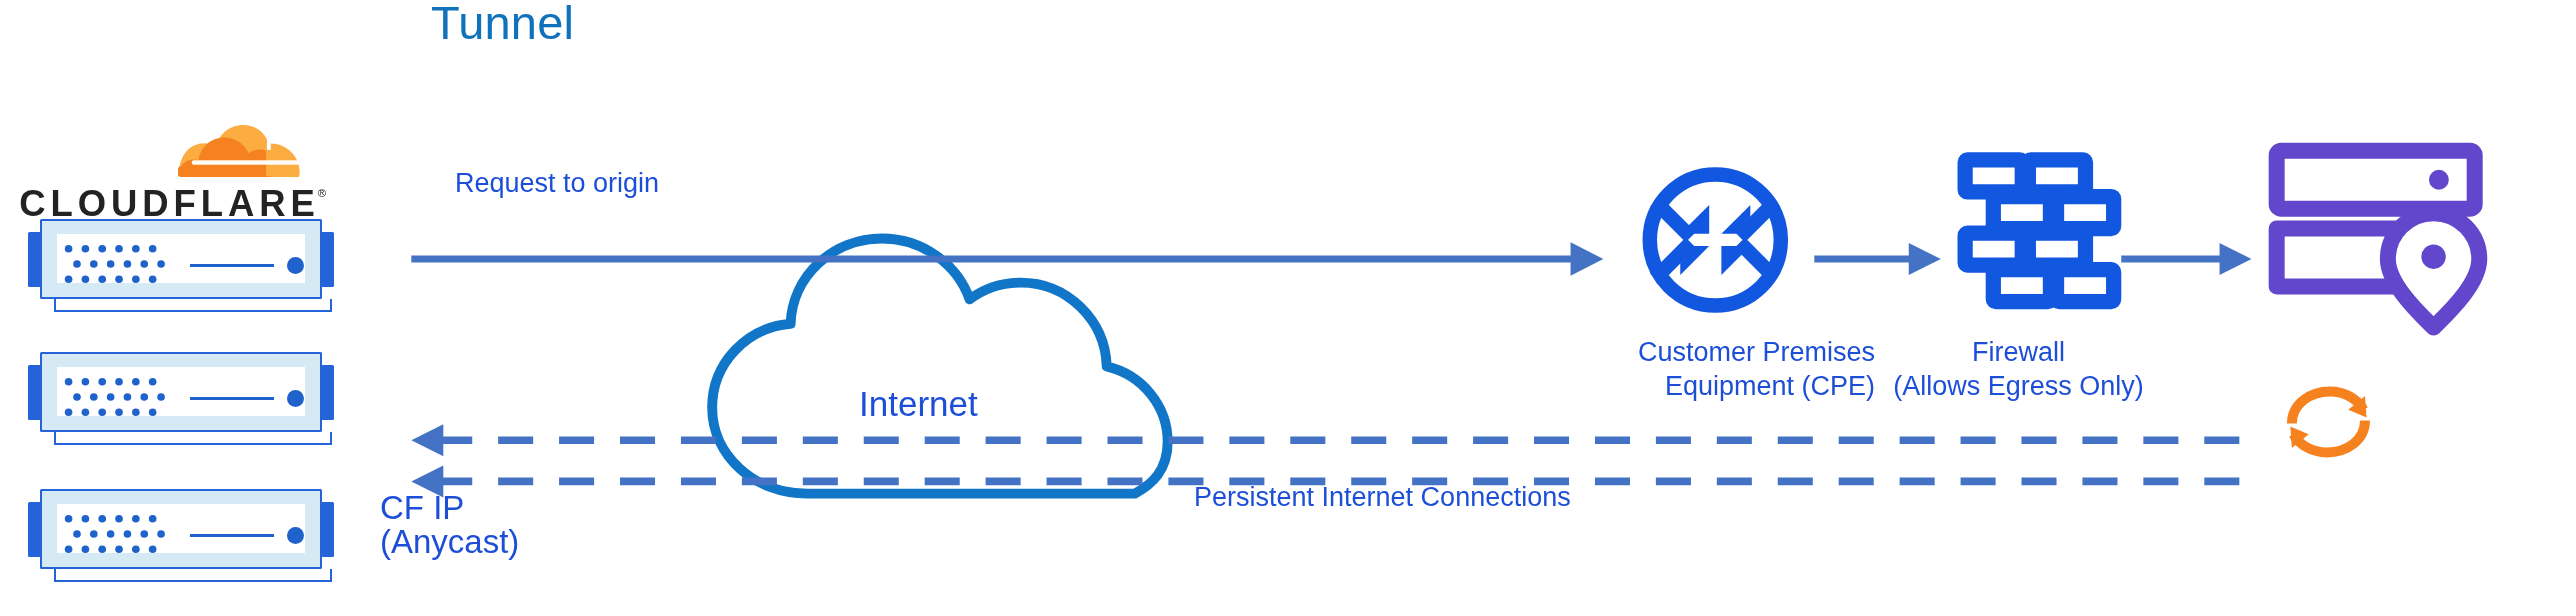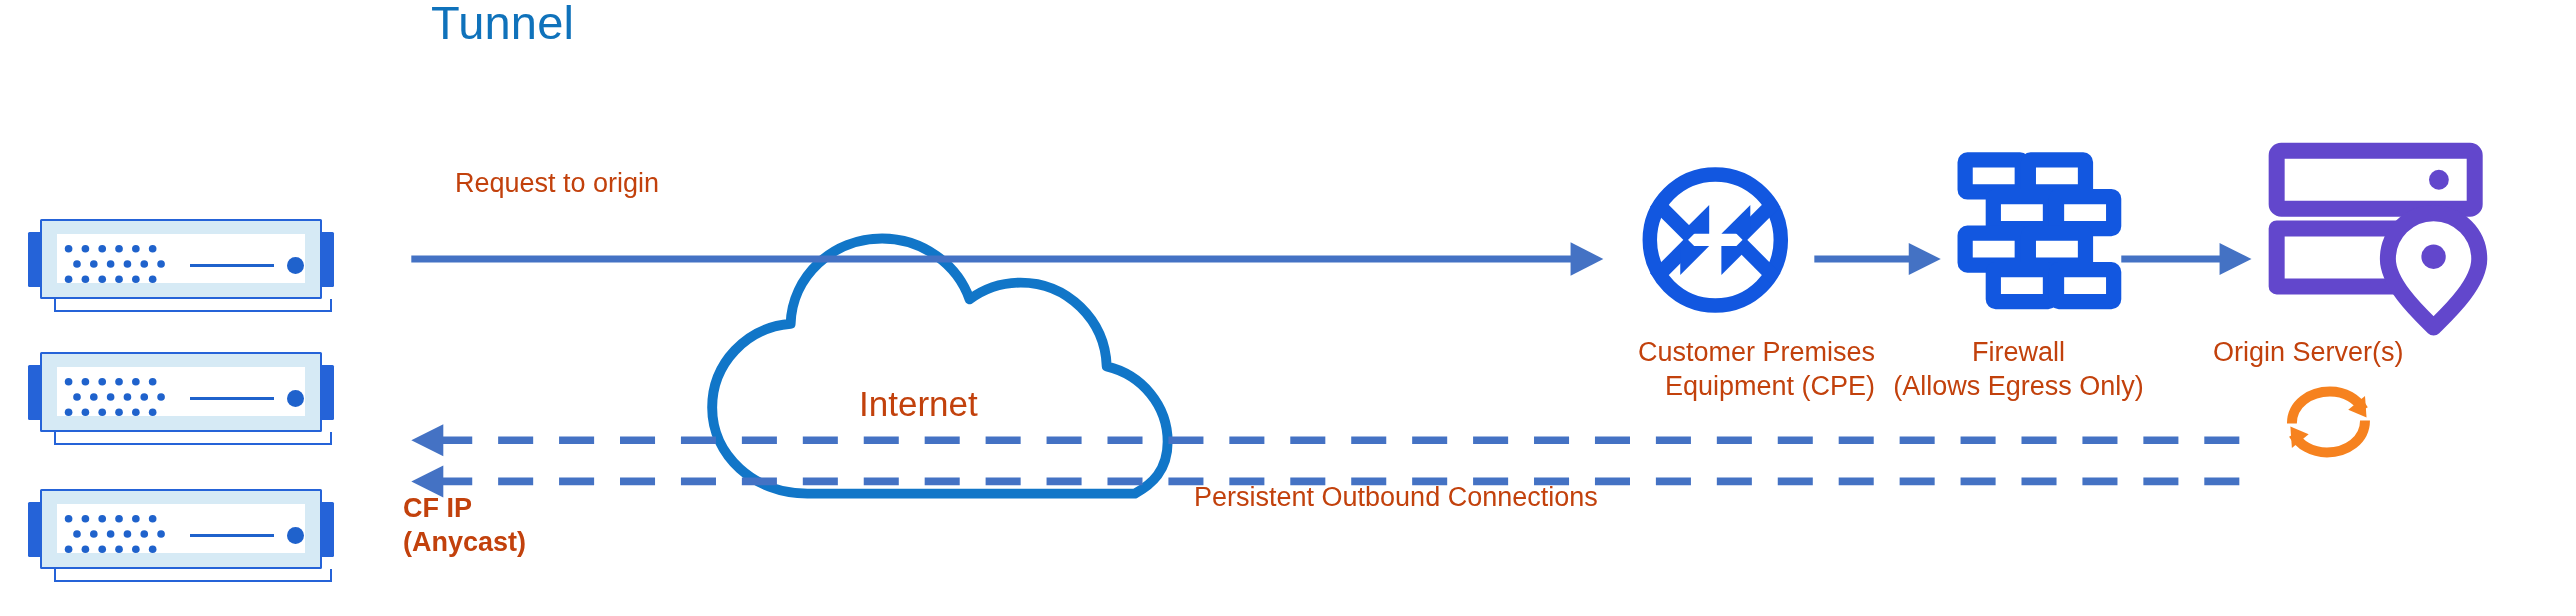--- a/index.html
+++ b/index.html
@@ -99,28 +99,28 @@
     top: 40px;
     left: 276px;
     width: 17px;
     height: 17px;
     border-radius: 50%;
     background: #1f62cc;
   }
 
   
   .lbl {
-    color: #c2410c;
+    color: #1d4ed8;
     font-size: 26px;
     line-height: 32px;
     white-space: pre-line;
   }
   #label-request-to-origin { left: 455px; top: 167px; font-size: 27px; }
   #label-internet { left: 859px; top: 388px; font-size: 35px; }
-  #label-cf-ip { left: 403px; top: 491px; font-size: 27px; line-height: 34px; font-weight: bold; }
+  #label-cf-ip { left: 380px; top: 491px; font-size: 33px; line-height: 34px; }
   #label-persistent { left: 1194px; top: 481px; font-size: 27px; }
   #label-cpe { left: 1555px; top: 335px; font-size: 27px; line-height: 34px; text-align: right; width: 320px; }
   #label-firewall { left: 1870px; top: 335px; font-size: 27px; line-height: 34px; text-align: center; width: 297px; }
   #label-origin { left: 2213px; top: 335px; font-size: 27px; line-height: 34px; text-align: left; width: 335px; }
   #label-cloudflared { left: 2338px; top: 381px; font-size: 26px; line-height: 34px; }
 
   
   #wires {
     left: 0; top: 0;
     width: 2576px;
@@ -128,20 +128,38 @@
     pointer-events: none;
   }
 </style>
 </head>
 <body>
 
 <div id="canvas">
 
   <div class="abs" id="diagram-title">Tunnel</div>
 
+  <div class="abs" id="cloudflare-logo">
+    <svg width="320" height="114" viewBox="0 0 420 150">
+
+      <g>
+        <path d="M300 92 L300 92 C300 92 302 70 320 61 C332 55 344 57 352 62 C356 44 372 31 391 31 C406 31 419 39 425 52 L425 92 Z" fill="#fbad41" transform="translate(-60,-5) scale(0.92)"></path>
+        <path d="M214 90 C214 78 223 69 235 69 C237 69 239 69 241 70 C243 53 257 40 275 40
+                 C290 40 302 49 307 61 C311 58 316 56 322 56 C335 56 346 67 346 80
+                 C346 84 345 87 344 90 Z" fill="#f6821f"></path>
+        <rect x="214" y="78" width="132" height="14" rx="4" fill="#f6821f"></rect>
+        <path d="M330 56 C344 56 355 67 355 81 C355 85 354 88 353 91 L330 91 Z" fill="#fbad41"></path>
+        <path d="M336 48 C357 48 374 65 374 86 C374 88 374 90 373 92 L336 92 Z" fill="#fbad41"></path>
+        <rect x="232" y="70" width="144" height="6" rx="3" fill="#fffaf3"></rect>
+      </g>
+
+      <text x="5" y="143" font-family="Liberation Sans, sans-serif" font-size="48" font-weight="bold" letter-spacing="6.5" fill="#232323">CLOUDFLARE</text>
+      <text x="398" y="118" font-family="Liberation Sans, sans-serif" font-size="15" fill="#232323">®</text>
+    </svg>
+  </div>
 
   <div class="abs server-unit" style="top:217px;">
     <div class="ear left"></div>
     <div class="ear right"></div>
     <div class="body">
       <div class="inner"></div>
     </div>
     <svg class="dots" width="107" height="40" viewBox="0 0 140 52">
       <g fill="#1f62cc">
         <circle cx="6" cy="6" r="5"></circle>
@@ -327,25 +345,24 @@
     </g>
   </svg>
 
   <div class="abs lbl" id="label-request-to-origin">Request to origin</div>
 
   <div class="abs lbl" id="label-internet">Internet</div>
 
   <div class="abs lbl" id="label-cf-ip">CF IP
 (Anycast)</div>
 
-  <div class="abs lbl" id="label-persistent">Persistent Outbound Connections</div>
+  <div class="abs lbl" id="label-persistent">Persistent Internet Connections</div>
 
   <div class="abs lbl" id="label-cpe">Customer Premises
 Equipment (CPE)</div>
 
   <div class="abs lbl" id="label-firewall">Firewall
 (Allows Egress Only)</div>
 
-  <div class="abs lbl" id="label-origin">Origin Server(s)</div>
 
 
 </div>
 
 
 </body></html>

